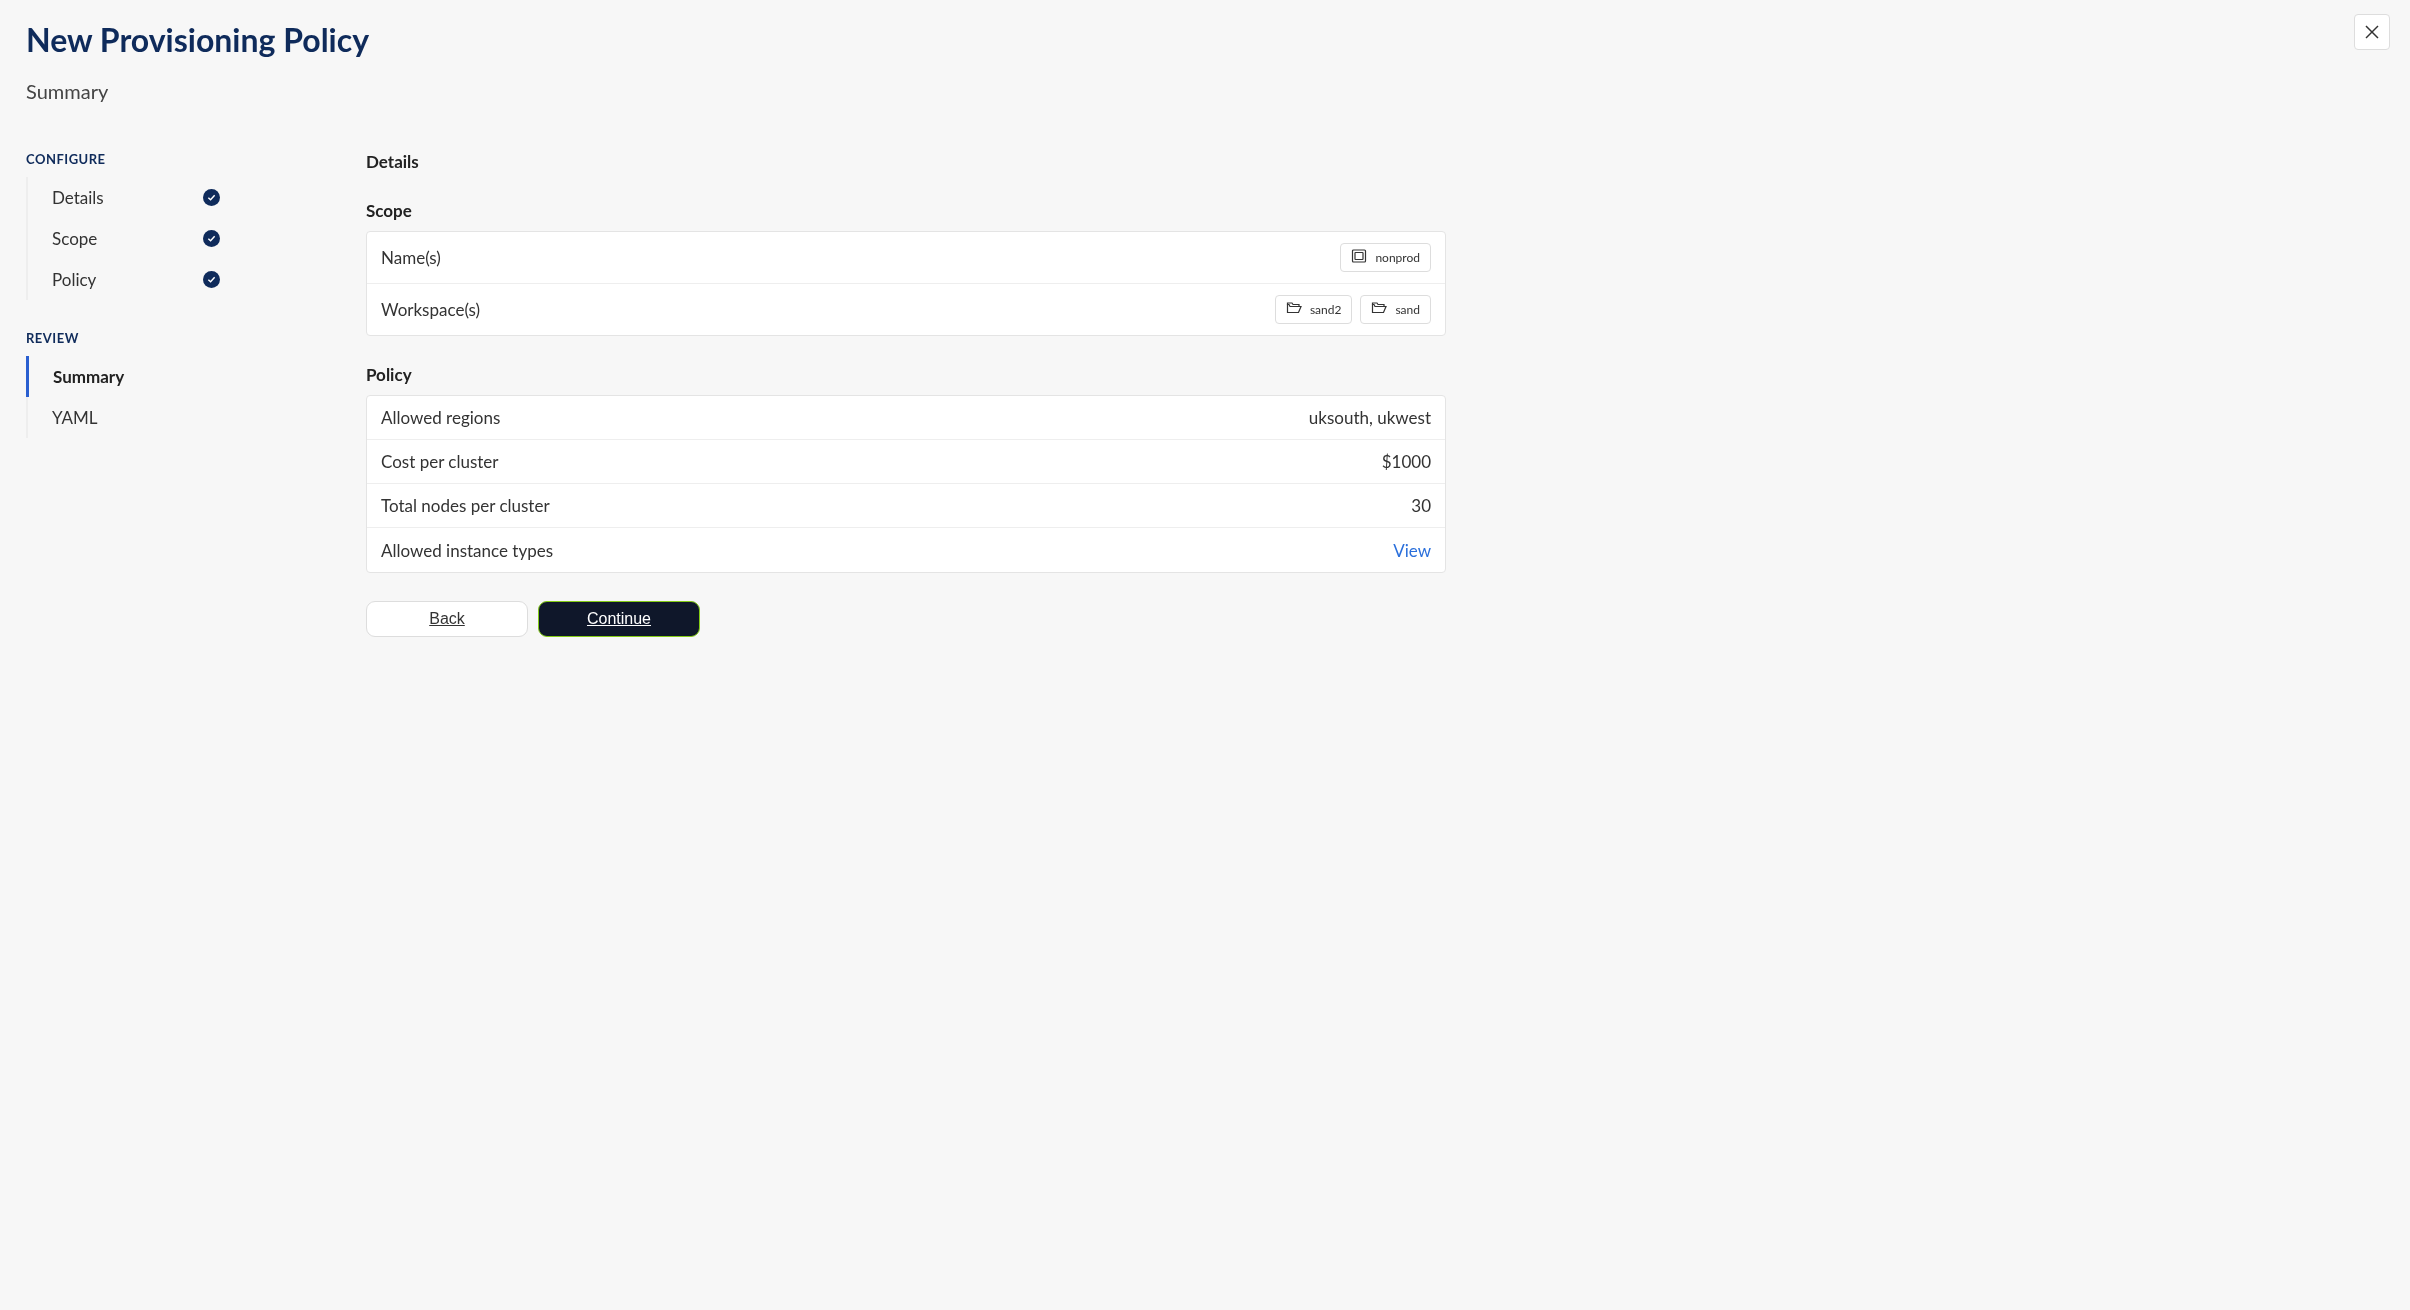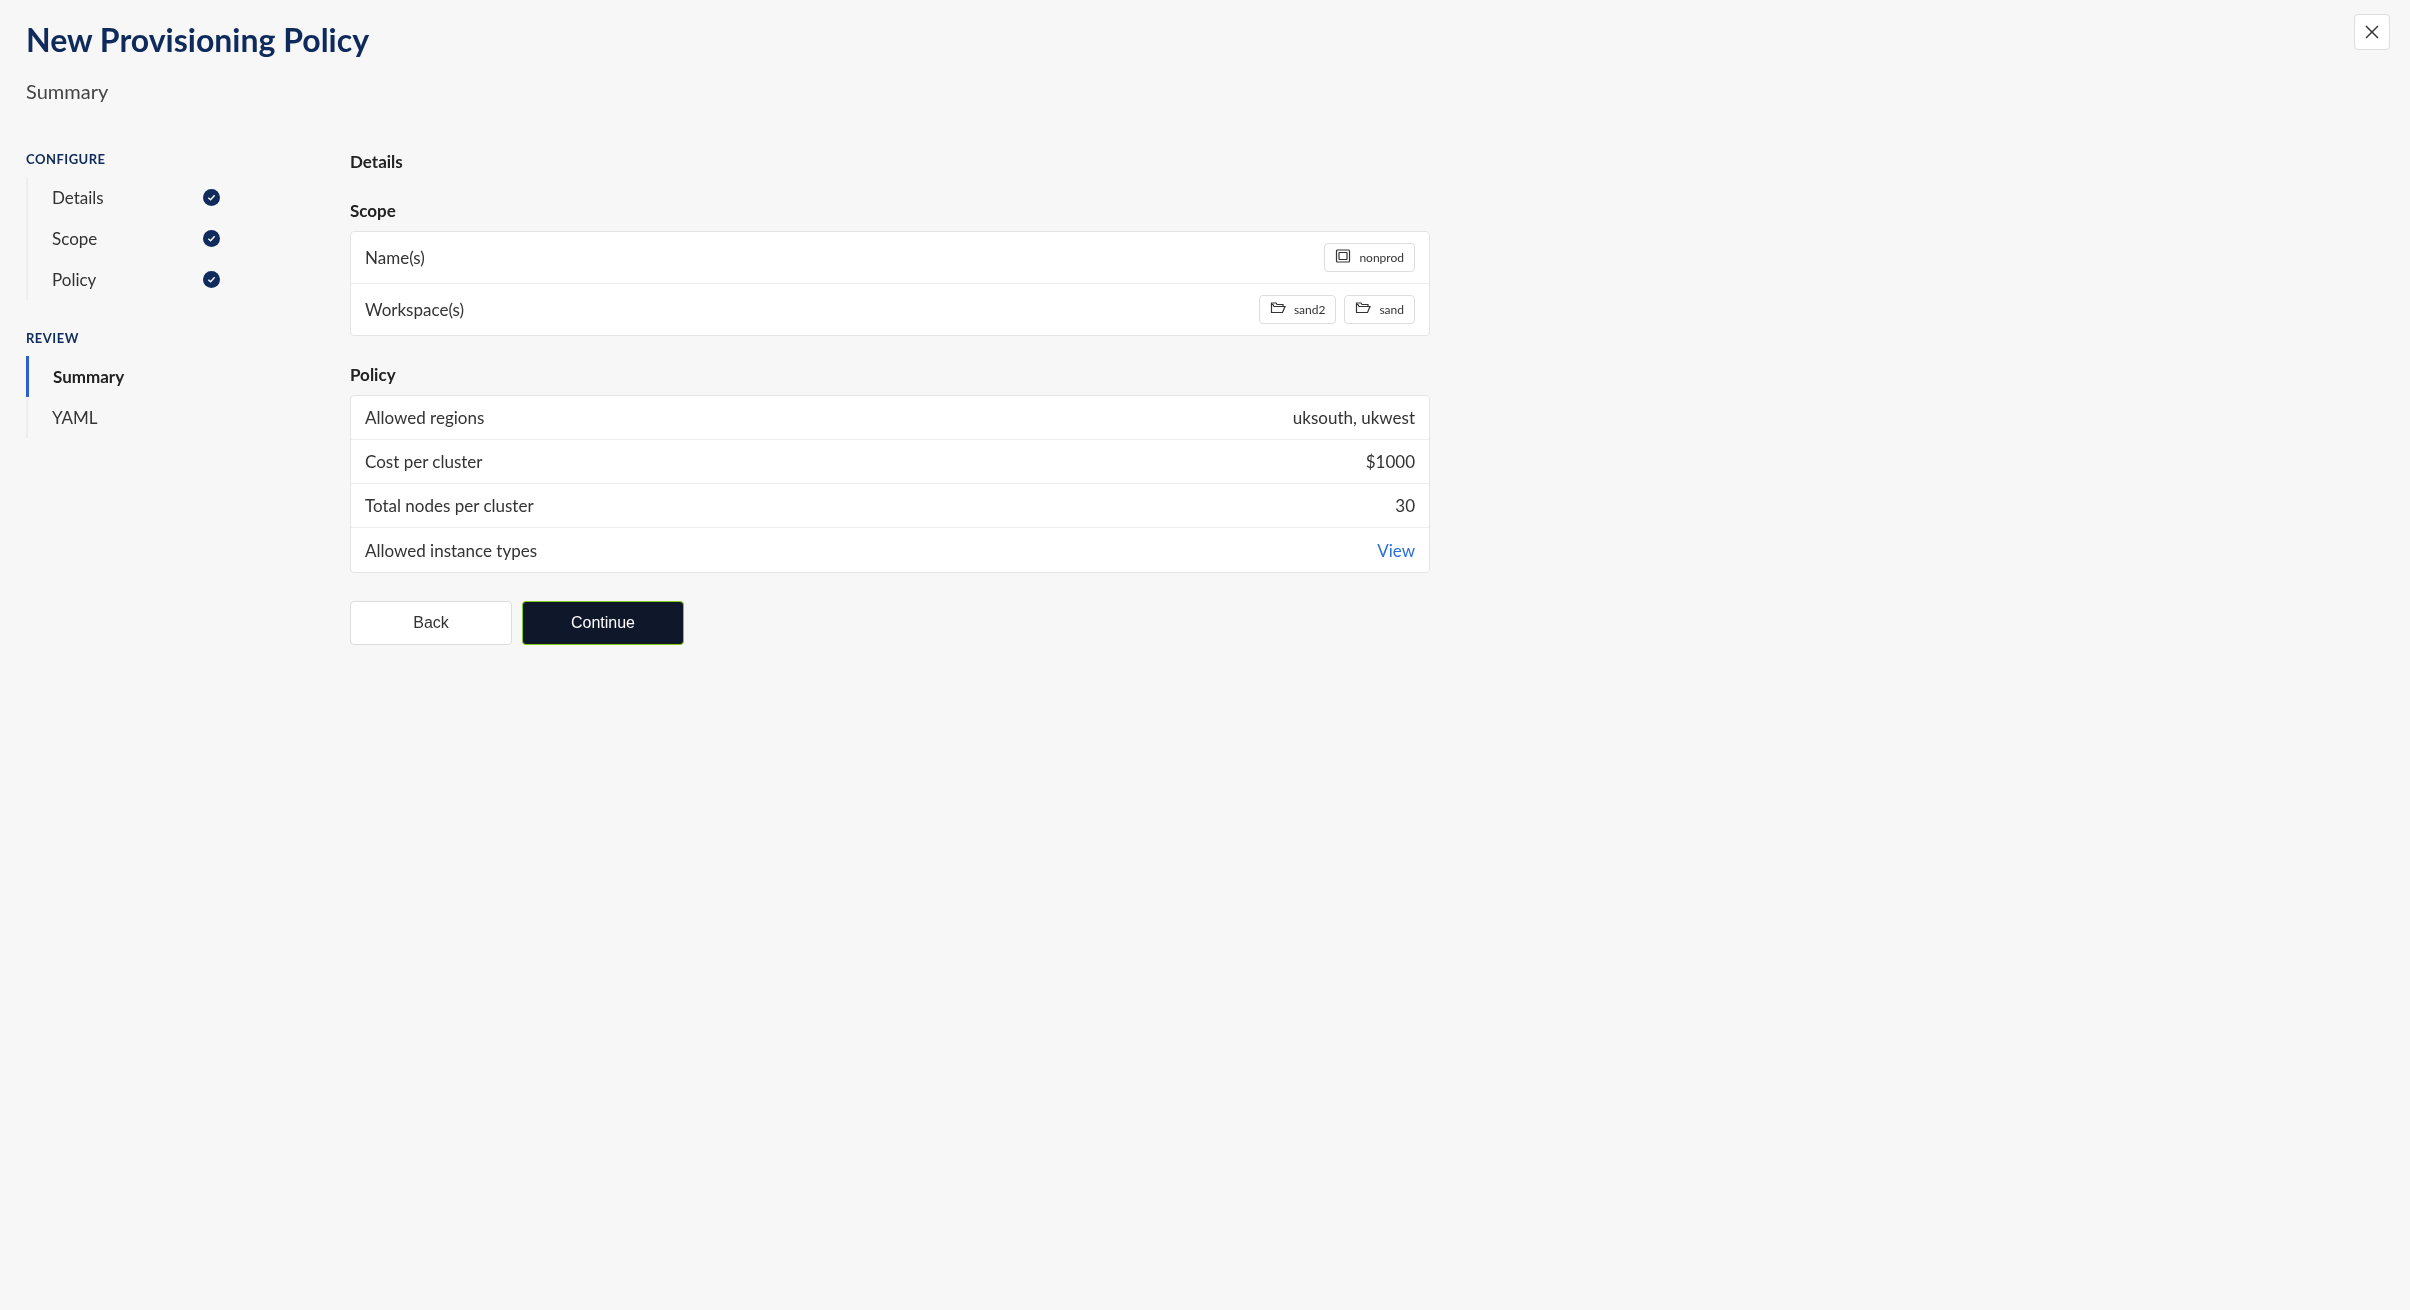--- a/index.html
+++ b/index.html
@@ -38,21 +38,21 @@
     margin-bottom: 20px;
   }
   .page-subtitle {
     font-size: 20px;
     color: #444;
     font-weight: 400;
     margin-bottom: 48px;
   }
   .layout {
     display: flex;
-    gap: 44px;
+    gap: 60px;
     margin-top: 8px;
   }
   .sidebar {
     flex: 0 0 280px;
   }
   .main {
     flex: 1;
     max-width: 1080px;
   }
   .group-label {
@@ -131,27 +131,28 @@
     background: #fff;
   }
   .chip svg { width: 16px; height: 16px; flex: 0 0 16px; }
   .footer-buttons {
     display: flex;
     gap: 10px;
     margin-top: 28px;
   }
   .btn {
     min-width: 162px;
-    height: 44px;
-    border-radius: 4px;
+    height: 36px;
+    border-radius: 9px;
     font-size: 16px;
     cursor: pointer;
     display: inline-flex;
     align-items: center;
     justify-content: center;
+    text-decoration: underline;
   }
   .btn-secondary {
     background: #fff;
     border: 1px solid #ddd;
     color: #333;
   }
   .btn-primary {
     background: #0f172a;
     border: 1px solid #84cc16;
     color: #fff;

